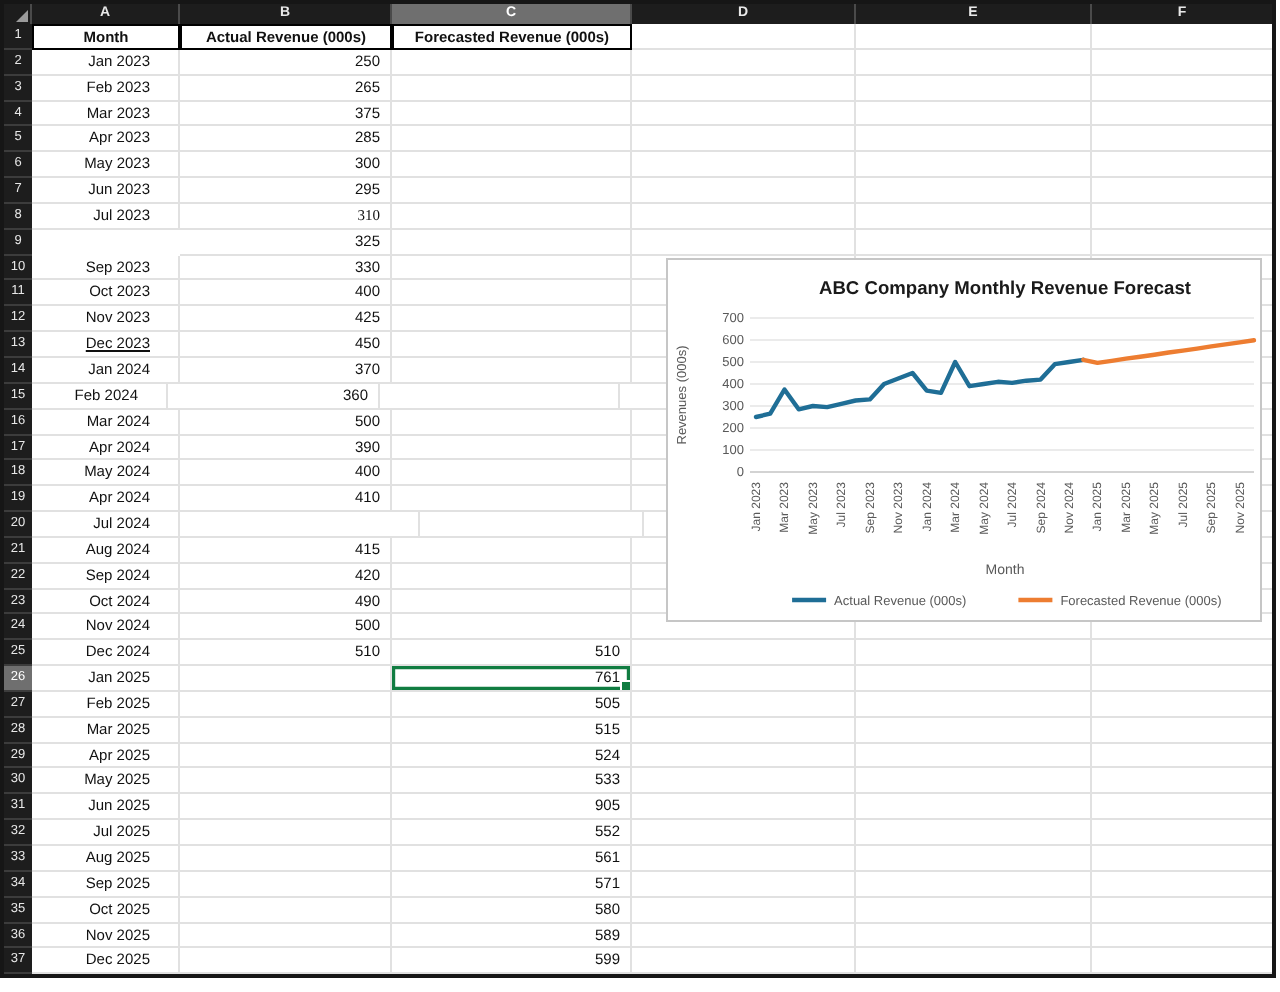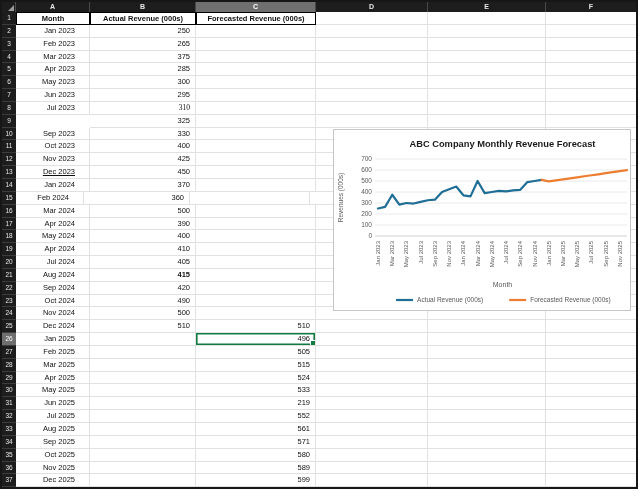--- a/index.html
+++ b/index.html
@@ -224,30 +224,29 @@
           <div class="cell month" style="width: 74px;">Apr 2024</div>
           <div class="cell num" style="width: 106px;">410</div>
           <div class="cell num" style="width: 120px;"></div>
           <div class="cell " style="width: 112px;"></div>
           <div class="cell " style="width: 118px;"></div>
           <div class="cell  last"></div>
         </div>
         <div class="row">
           <div class="rh">20</div>
           <div class="cell month" style="width: 74px;">Jul 2024</div>
-          <div class="cell num" style="width: 106px;">405</div>
           <div class="cell num" style="width: 120px;"></div>
           <div class="cell " style="width: 112px;"></div>
           <div class="cell " style="width: 118px;"></div>
           <div class="cell  last"></div>
         </div>
         <div class="row">
           <div class="rh">21</div>
           <div class="cell month" style="width: 74px;">Aug 2024</div>
-          <div class="cell num" style="width: 106px; font-weight: bold;">415</div>
+          <div class="cell num" style="width: 106px;">415</div>
           <div class="cell num" style="width: 120px;"></div>
           <div class="cell " style="width: 112px;"></div>
           <div class="cell " style="width: 118px;"></div>
           <div class="cell  last"></div>
         </div>
         <div class="row">
           <div class="rh">22</div>
           <div class="cell month" style="width: 74px;">Sep 2024</div>
           <div class="cell num" style="width: 106px;">420</div>
           <div class="cell num" style="width: 120px;"></div>
@@ -279,21 +278,21 @@
           <div class="cell num" style="width: 106px;">510</div>
           <div class="cell num" style="width: 120px;">510</div>
           <div class="cell " style="width: 112px;"></div>
           <div class="cell " style="width: 118px;"></div>
           <div class="cell  last"></div>
         </div>
         <div class="row">
           <div class="rh hl">26</div>
           <div class="cell month" style="width: 74px;">Jan 2025</div>
           <div class="cell num" style="width: 106px;"></div>
-          <div class="cell num sel" style="width: 120px;">496</div>
+          <div class="cell num sel" style="width: 120px;">761</div>
           <div class="cell " style="width: 112px;"></div>
           <div class="cell " style="width: 118px;"></div>
           <div class="cell  last"></div>
         </div>
         <div class="row">
           <div class="rh">27</div>
           <div class="cell month" style="width: 74px;">Feb 2025</div>
           <div class="cell num" style="width: 106px;"></div>
           <div class="cell num" style="width: 120px;">505</div>
           <div class="cell " style="width: 112px;"></div>
@@ -324,21 +323,21 @@
           <div class="cell num" style="width: 106px;"></div>
           <div class="cell num" style="width: 120px;">533</div>
           <div class="cell " style="width: 112px;"></div>
           <div class="cell " style="width: 118px;"></div>
           <div class="cell  last"></div>
         </div>
         <div class="row">
           <div class="rh">31</div>
           <div class="cell month" style="width: 74px;">Jun 2025</div>
           <div class="cell num" style="width: 106px;"></div>
-          <div class="cell num" style="width: 120px;">219</div>
+          <div class="cell num" style="width: 120px;">905</div>
           <div class="cell " style="width: 112px;"></div>
           <div class="cell " style="width: 118px;"></div>
           <div class="cell  last"></div>
         </div>
         <div class="row">
           <div class="rh">32</div>
           <div class="cell month" style="width: 74px;">Jul 2025</div>
           <div class="cell num" style="width: 106px;"></div>
           <div class="cell num" style="width: 120px;">552</div>
           <div class="cell " style="width: 112px;"></div>

